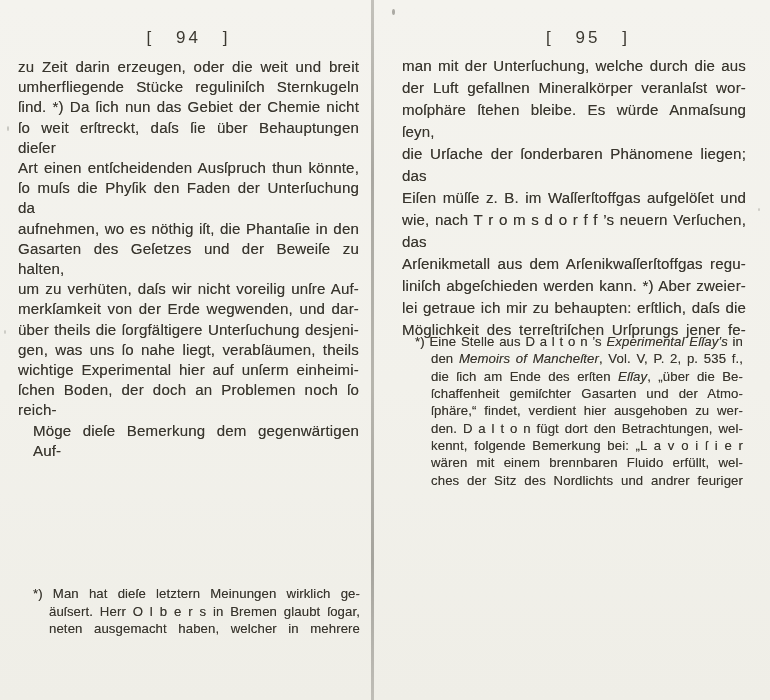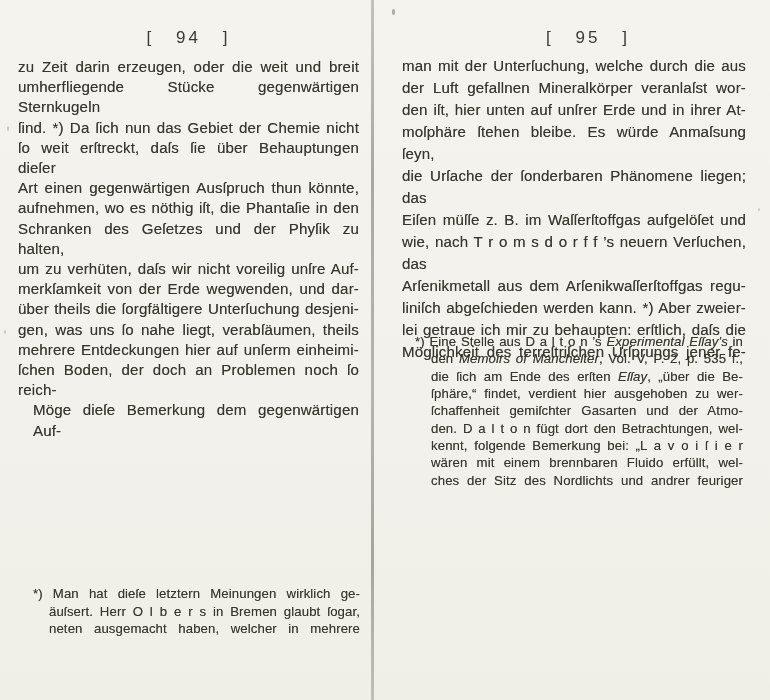--- a/index.html
+++ b/index.html
@@ -51,67 +51,67 @@
   <div class="speck" id="speck1"></div>
   <div class="speck" id="speck2"></div>
   <div class="speck" id="speck3"></div>
   <div class="speck" id="speck4"></div>
 
   <div class="page" id="left-page">
     <div class="pagenum">[ 94 ]</div>
 
     <div class="body-block" id="left-body">
       <div class="ln">zu Zeit darin erzeugen, oder die weit und breit</div>
-      <div class="ln">umherfliegende Stücke gegenwärtigen Sternkugeln</div>
+      <div class="ln">umherfliegende Stücke reguliniſch Sternkugeln</div>
       <div class="ln">ſind. *) Da ſich nun das Gebiet der Chemie nicht</div>
       <div class="ln">ſo weit erſtreckt, daſs ſie über Behauptungen dieſer</div>
-      <div class="ln">Art einen gegenwärtigen Ausſpruch thun könnte,</div>
+      <div class="ln">Art einen entſcheidenden Ausſpruch thun könnte,</div>
+      <div class="ln">ſo muſs die Phyſik den Faden der Unterſuchung da</div>
       <div class="ln">aufnehmen, wo es nöthig iſt, die Phantaſie in den</div>
-      <div class="ln">Schranken des Geſetzes und der Phyſik zu halten,</div>
+      <div class="ln">Gasarten des Geſetzes und der Beweiſe zu halten,</div>
       <div class="ln">um zu verhüten, daſs wir nicht voreilig unſre Auf-</div>
       <div class="ln">merkſamkeit von der Erde wegwenden, und dar-</div>
       <div class="ln">über theils die ſorgfältigere Unterſuchung desjeni-</div>
       <div class="ln">gen, was uns ſo nahe liegt, verabſäumen, theils</div>
-      <div class="ln">mehrere Entdeckungen hier auf unſerm einheimi-</div>
+      <div class="ln">wichtige Experimental hier auf unſerm einheimi-</div>
       <div class="ln">ſchen Boden, der doch an Problemen noch ſo reich-</div>
       <div class="ln ind">Möge dieſe Bemerkung dem gegenwärtigen Auf-</div>
 
     </div>
 
     <div class="fn-block" id="left-fn">
       <div class="fn-ln first">*) Man hat dieſe letztern Meinungen wirklich ge-</div>
       <div class="fn-ln">äuſsert. Herr O l b e r s in Bremen glaubt ſogar,</div>
       <div class="fn-ln">neten ausgemacht haben, welcher in mehrere</div>
 
     </div>
   </div>
 
   <div class="page" id="right-page">
     <div class="pagenum">[ 95 ]</div>
 
     <div class="body-block" id="right-body">
       <div class="ln">man mit der Unterſuchung, welche durch die aus</div>
       <div class="ln">der Luft gefallnen Mineralkörper veranlaſst wor-</div>
-      <div class="ln">den iſt, hier unten auf unſrer Erde und in ihrer At-</div>
       <div class="ln">moſphäre ſtehen bleibe. Es würde Anmaſsung ſeyn,</div>
       <div class="ln">die Urſache der ſonderbaren Phänomene liegen; das</div>
       <div class="ln">Eiſen müſſe z. B. im Waſſerſtoffgas aufgelöſet und</div>
       <div class="ln">wie, nach T r o m s d o r f f ’s neuern Verſuchen, das</div>
       <div class="ln">Arſenikmetall aus dem Arſenikwaſſerſtoffgas regu-</div>
       <div class="ln">liniſch abgeſchieden werden kann. *) Aber zweier-</div>
       <div class="ln">lei getraue ich mir zu behaupten: erſtlich, daſs die</div>
       <div class="ln">Möglichkeit des terreſtriſchen Urſprungs jener fe-</div>
     </div>
 
     <div class="fn-block" id="right-fn">
       <div class="fn-ln first"><span>*) Eine Stelle aus D a l t o n ’s </span><i>Experimental Eſſay’s</i><span> in</span></div>
       <div class="fn-ln"><span>den </span><i>Memoirs of Mancheſter</i><span>, Vol. V, P. 2, p. 535 f.,</span></div>
       <div class="fn-ln"><span>die ſich am Ende des erſten </span><i>Eſſay</i><span>, „über die Be-</span></div>
+      <div class="fn-ln">ſchaffenheit gemiſchter Gasarten und der Atmo-</div>
       <div class="fn-ln">ſphäre,“ findet, verdient hier ausgehoben zu wer-</div>
-      <div class="fn-ln">ſchaffenheit gemiſchter Gasarten und der Atmo-</div>
       <div class="fn-ln">den. D a l t o n fügt dort den Betrachtungen, wel-</div>
       <div class="fn-ln">kennt, folgende Bemerkung bei: „L a v o i ſ i e r</div>
       <div class="fn-ln">wären mit einem brennbaren Fluido erfüllt, wel-</div>
       <div class="fn-ln">ches der Sitz des Nordlichts und andrer feuriger</div>
 
     </div>
   </div>
 
 </div>
 

